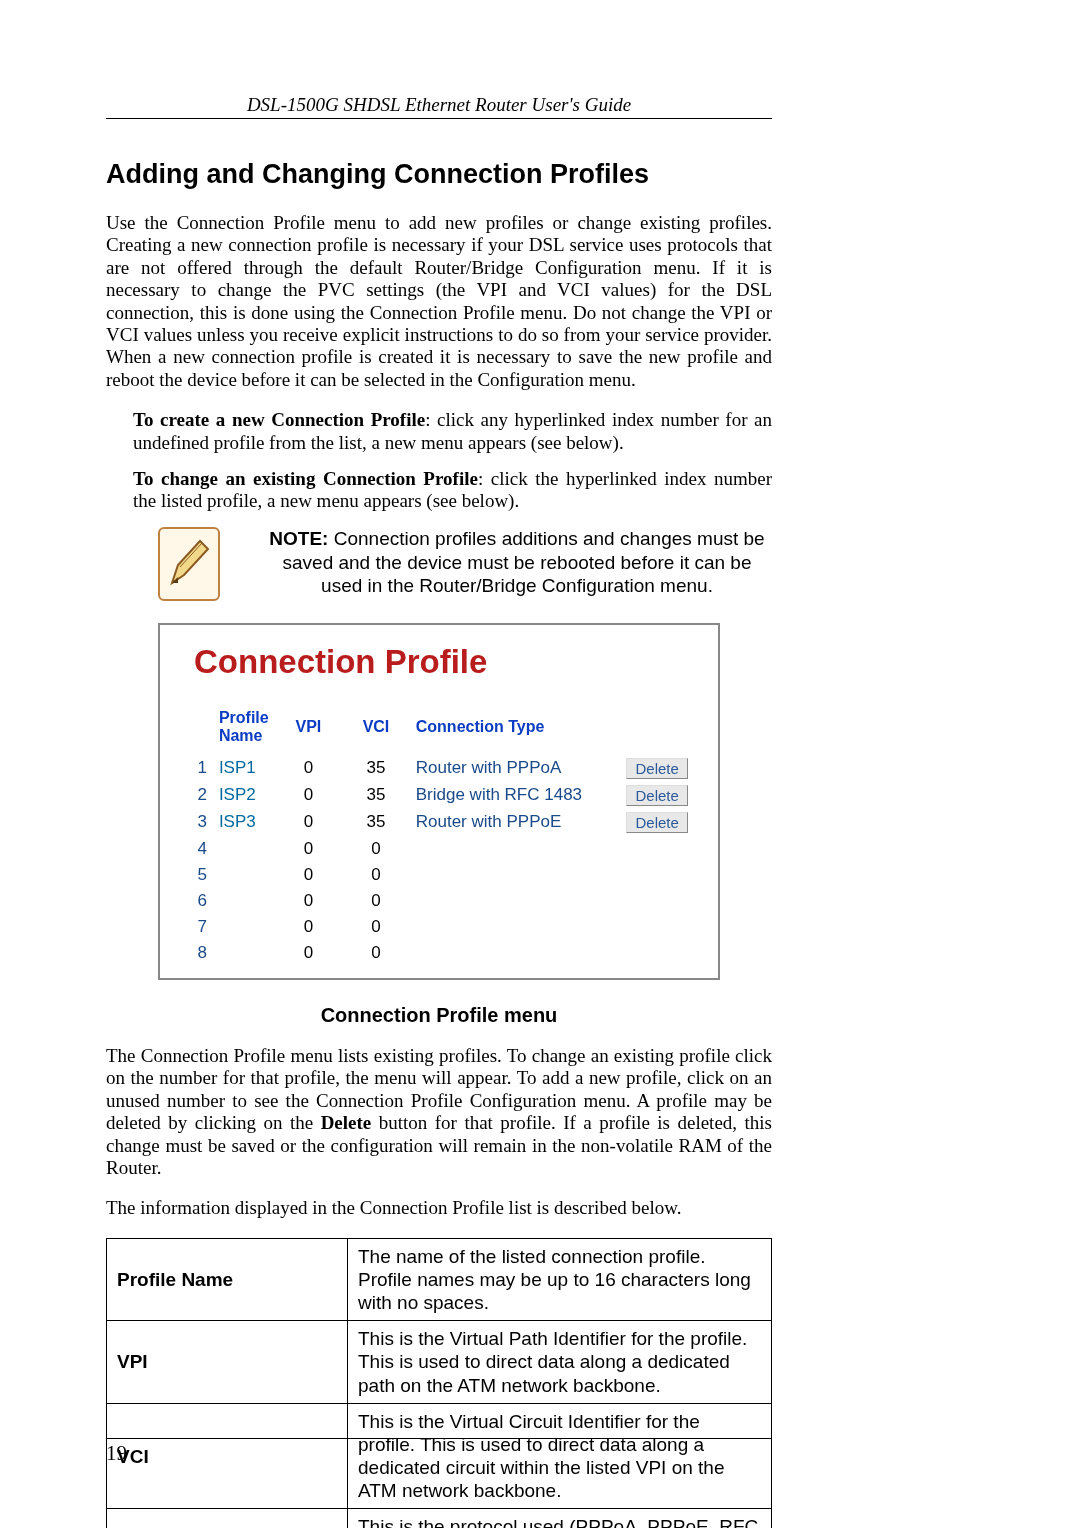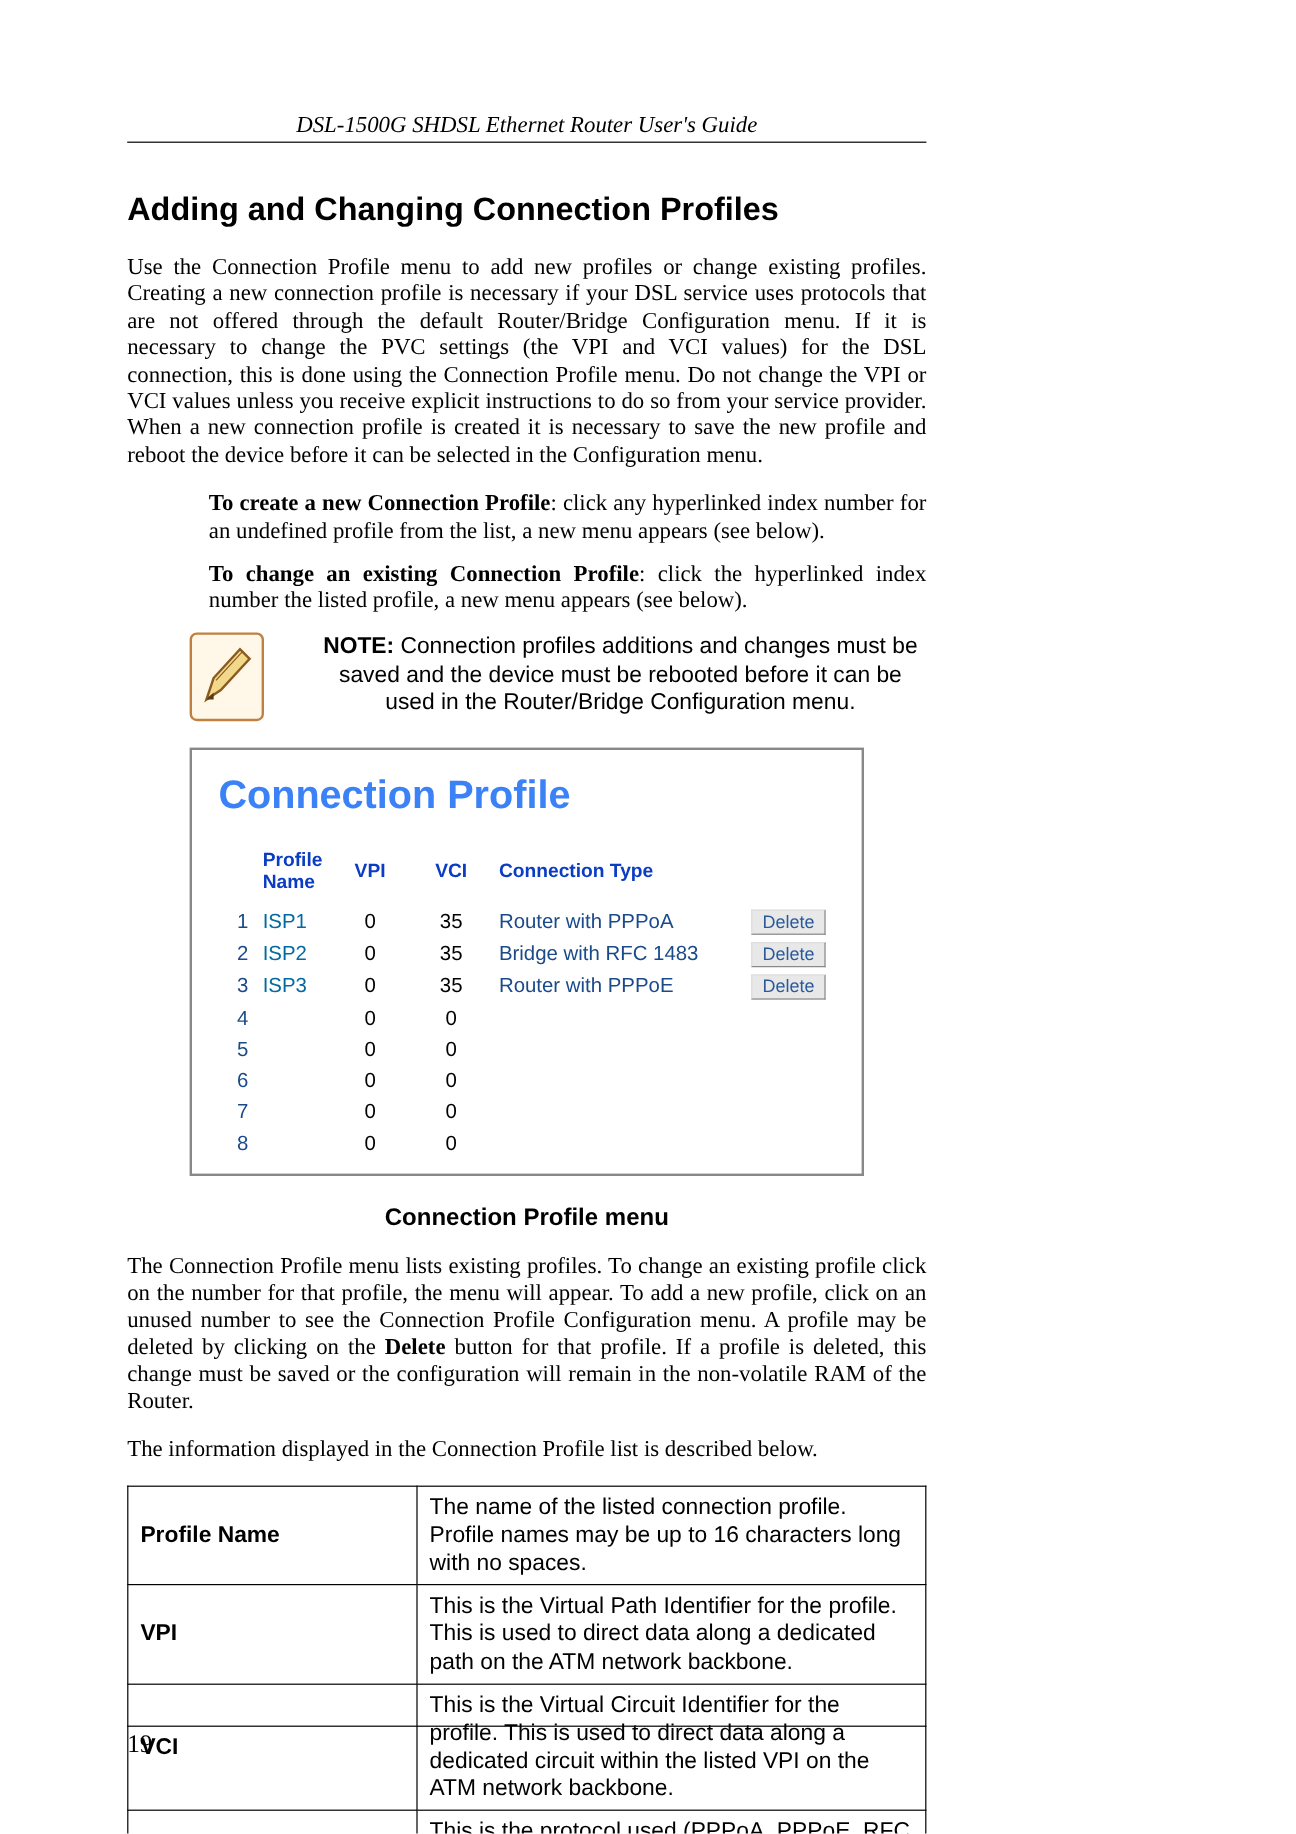--- a/index.html
+++ b/index.html
@@ -32,21 +32,21 @@
     font-size: 27px;
     margin: 0 0 22px 0;
   }
   p.body {
     font-size: 19px;
     line-height: 1.18;
     margin: 0 0 18px 0;
     text-align: justify;
   }
   .indented {
-    margin-left: 68px;
+    margin-left: 27px;
     margin-right: 0;
   }
   .indented p {
     font-size: 19px;
     line-height: 1.18;
     margin: 0 0 14px 0;
     text-align: justify;
   }
   .note-row {
     display: flex;
@@ -71,25 +71,25 @@
     font-size: 19px;
     line-height: 1.25;
   }
   .panel {
     border: 2px solid #888;
     margin: 8px 52px 24px 52px;
     padding: 18px 18px 12px 18px;
     font-family: Verdana, Arial, sans-serif;
   }
   .panel-title {
-    color: #3b82f6;
+    color: #b91c1c;
     font-family: Arial, Helvetica, sans-serif;
     font-weight: bold;
     font-size: 33px;
-    margin: 0 0 24px 4px;
+    margin: 0 0 24px 16px;
   }
   .ptable {
     width: 100%;
     border-collapse: collapse;
     font-size: 17px;
   }
   .ptable th {
     color: #0a3cc4;
     font-family: Arial, Helvetica, sans-serif;
     font-weight: bold;

